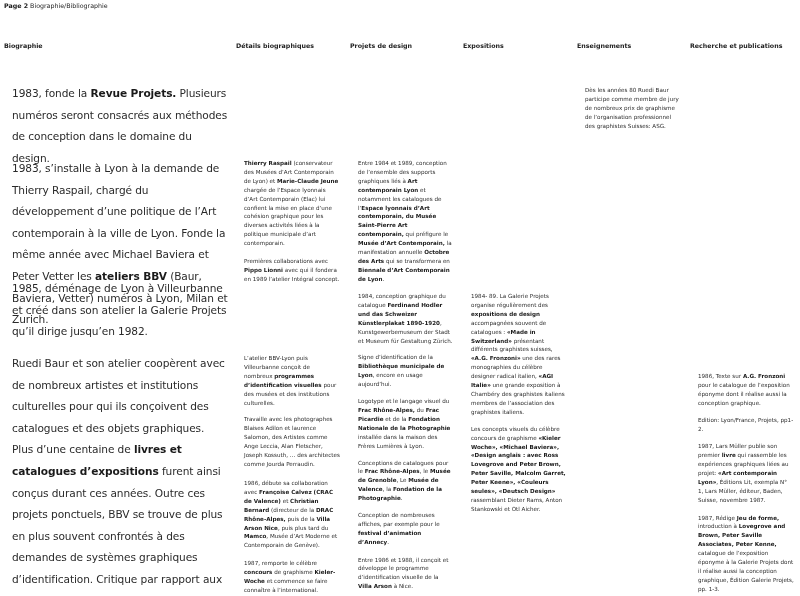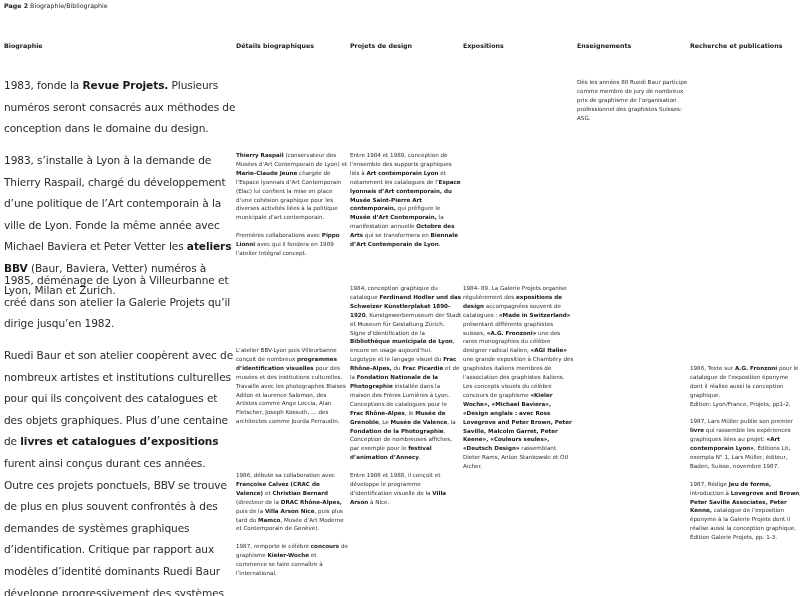--- a/index.html
+++ b/index.html
@@ -2,21 +2,21 @@
 <html><head>
 <meta charset="utf-8">
 <style>
   html, body { margin: 0; padding: 0; background: #ffffff; }
   body { width: 800px; height: 596px; position: relative; overflow: hidden; color: #222222; font-family: "DejaVu Sans", "Liberation Sans", sans-serif; }
   .page-label { position: absolute; left: 4px; top: 2px; font-size: 6.3px; color: #222; }
   .page-label b { font-weight: bold; }
   .col-head { position: absolute; top: 42px; font-size: 6.3px; font-weight: bold; color: #222; }
   .big { position: absolute; left: 4px; width: 232px; font-size: 10.6px; line-height: 21.6px; color: #2a2a2a; letter-spacing: -0.1px; }
   .small { position: absolute; width: 112px; font-size: 5.6px; line-height: 8.9px; color: #2a2a2a; }
-  .small p, .big p { margin: 0; }
+  .small p, .big p { margin: 8px; }
   b { font-weight: bold; color: #1a1a1a; }
 </style>
 </head>
 <body>
 
 <div class="page-label"><b>Page 2</b> <span>Biographie/Bibliographie</span></div>
 
 <div class="col-head" style="left:4px">Biographie</div>
 <div class="col-head" style="left:236px">Détails biographiques</div>
 <div class="col-head" style="left:350px">Projets de design</div>

